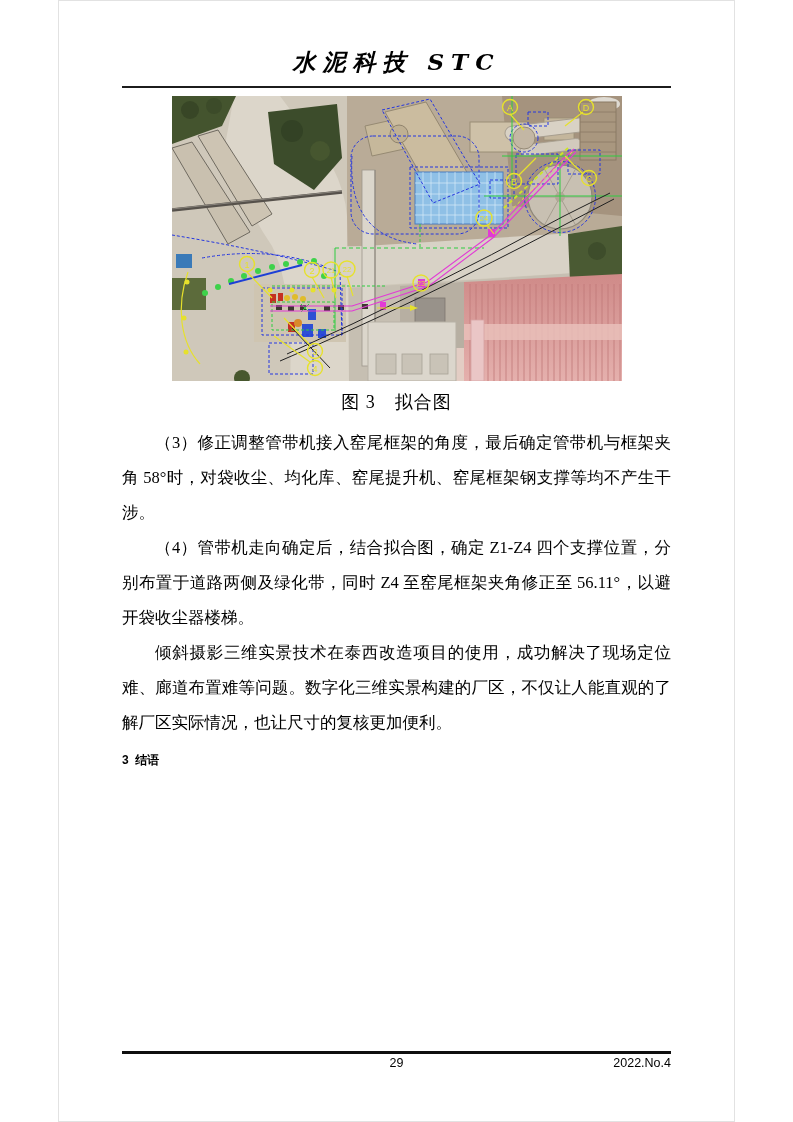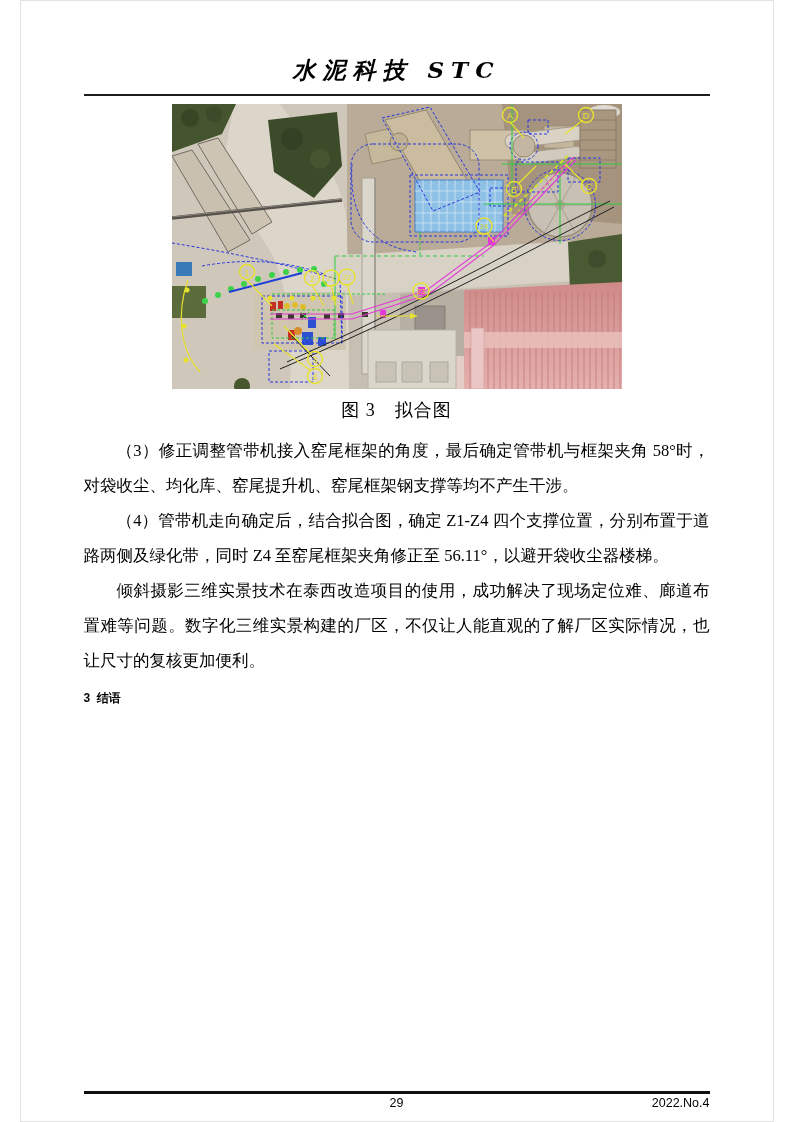--- a/index.html
+++ b/index.html
@@ -1,23 +1,23 @@
 <!DOCTYPE html>
 <html lang="zh"><head>
 <meta charset="utf-8">
 <style>
   html,body{margin:0;padding:0;background:#ffffff;}
   .page{
     position:relative;
-    width:754px;height:1122px;
+    width:677px;height:1122px;
     box-sizing:border-box;
     margin:0 auto;
     background:#fff;
     border:1px solid #e2e2e2;
-    padding:12px 63px;
+    padding:4px 63px;
     font-family:"Liberation Serif","DejaVu Serif",serif;
     color:#000;
     overflow:hidden;
   }
   .journal-title{
     margin-top:41px;
     text-align:center;
     font-family:"DejaVu Serif","Liberation Serif",serif;
     font-style:italic;
     font-weight:600;
@@ -58,21 +58,21 @@
   }
   .citation{
     margin-top:29px;
     margin-left:32px;
     font-style:italic;
     font-size:15.5px;
     letter-spacing:1.5px;
   }
   .page-footer{
     position:absolute;
-    left:63px;right:63px;top:1050px;margin-top:40px;
+    left:63px;right:63px;top:1050px;
   }
   .footer-rule{border-top:3px solid #0f0f0f;}
   .footer-row{
     position:relative;
     margin-top:2px;
     font-family:"Liberation Sans","DejaVu Sans",sans-serif;
     font-size:12.5px;
     line-height:15px;
   }
   .footer-page{ text-align:center; }

